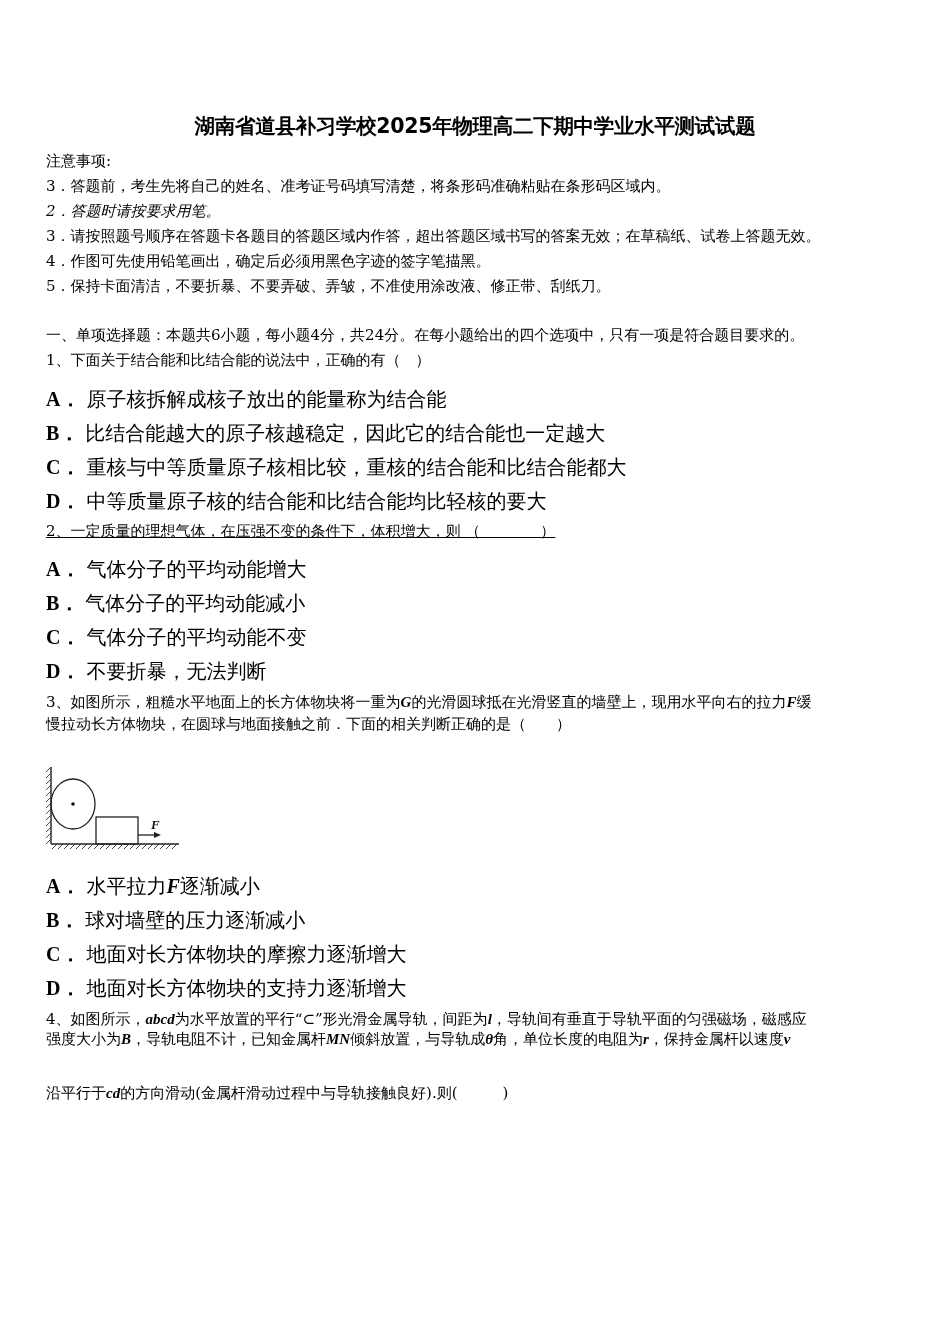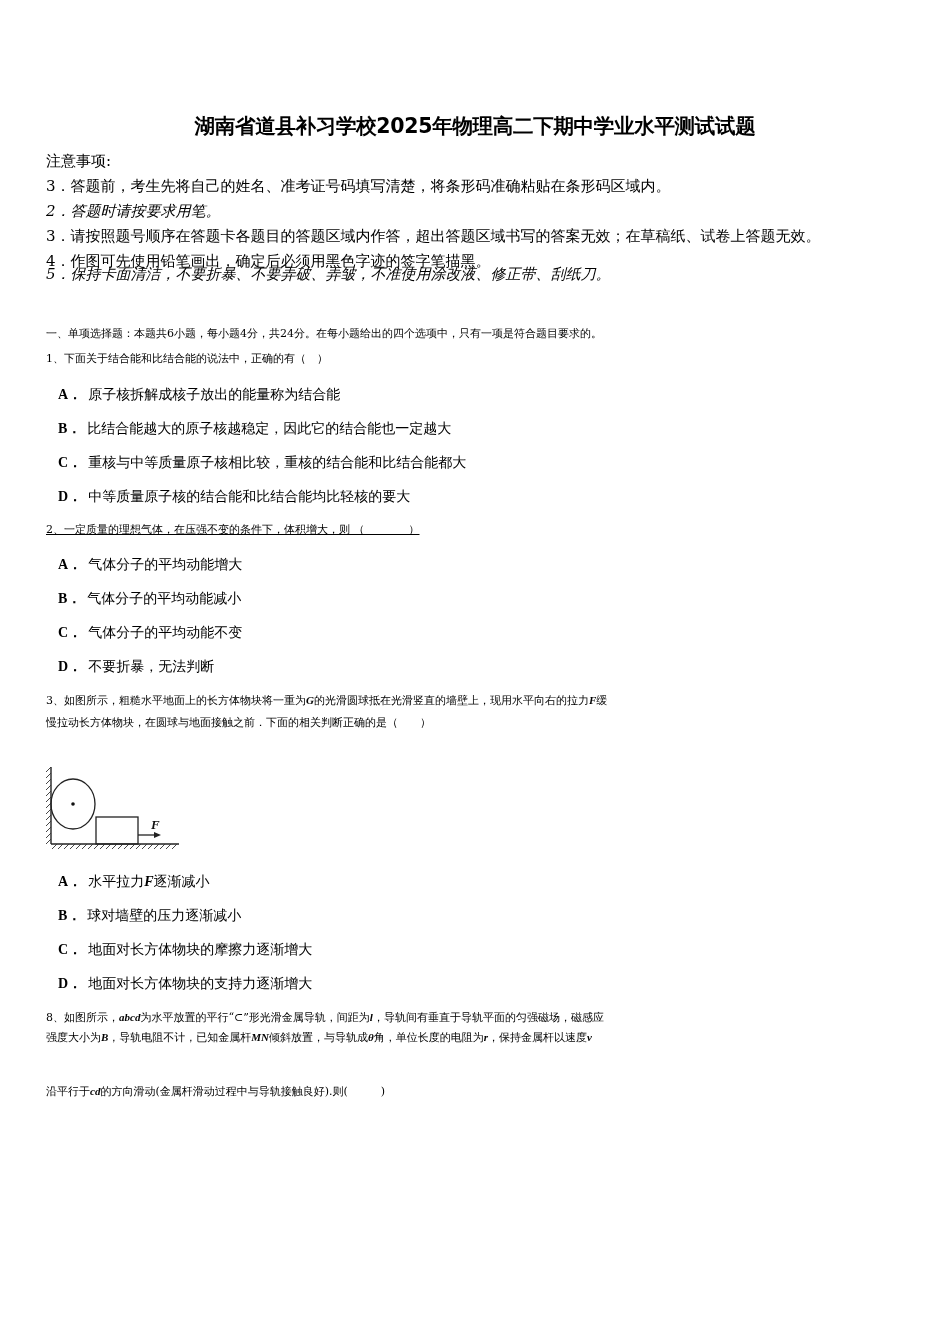--- a/index.html
+++ b/index.html
@@ -7,39 +7,39 @@
     width: 950px; height: 1344px; position: relative; overflow: hidden;
     color: #000; font-family: "DejaVu Serif", "Liberation Serif", serif;
   }
   .abs { position: absolute; white-space: nowrap; }
   .title {
     left: 0; width: 950px; top: 112px; text-align: center;
     font-family: "DejaVu Sans", "Liberation Sans", sans-serif;
     font-weight: bold; font-size: 20.5px; letter-spacing: -0.3px;
   }
   .note { font-size: 15px; left: 46px; }
-  .q { font-size: 11px; left: 46px; }
-  .opt { font-size: 14px; left: 58px; }
+  .q { font-size: 15px; left: 46px; }
+  .opt { font-size: 20px; left: 46px; }
   .opt .lbl { font-weight: bold; font-family: "Liberation Serif", serif; margin-right: 6px; }
   .it { font-style: italic; font-weight: bold; font-family: "Liberation Serif", serif; }
   .diagram { left: 44px; top: 764px; width: 140px; height: 90px; }
 </style>
 </head>
 <body>
 
 <div>
 
   <div class="abs title">湖南省道县补习学校2025年物理高二下期中学业水平测试试题</div>
 
   <div class="abs note" style="top:152px;">注意事项:</div>
   <div class="abs note" style="top:177px;">3．答题前，考生先将自己的姓名、准考证号码填写清楚，将条形码准确粘贴在条形码区域内。</div>
   <div class="abs note" style="top:202px;font-style:italic;">2．答题时请按要求用笔。</div>
   <div class="abs note" style="top:227px;">3．请按照题号顺序在答题卡各题目的答题区域内作答，超出答题区域书写的答案无效；在草稿纸、试卷上答题无效。</div>
   <div class="abs note" style="top:252px;">4．作图可先使用铅笔画出，确定后必须用黑色字迹的签字笔描黑。</div>
-  <div class="abs note" style="top:265px;font-style:italic;">5．保持卡面清洁，不要折暴、不要弄破、弄皱，不准使用涂改液、修正带、刮纸刀。</div>
+  <div class="abs note" style="top:277px;">5．保持卡面清洁，不要折暴、不要弄破、弄皱，不准使用涂改液、修正带、刮纸刀。</div>
 
   <div class="abs q" style="top:326px;">一、单项选择题：本题共6小题，每小题4分，共24分。在每小题给出的四个选项中，只有一项是符合题目要求的。</div>
 
   <div class="abs q" style="top:351px;">1、下面关于结合能和比结合能的说法中，正确的有（　）</div>
   <div class="abs opt" style="top:386px;"><span class="lbl">A．</span><span>原子核拆解成核子放出的能量称为结合能</span></div>
   <div class="abs opt" style="top:420px;"><span class="lbl">B．</span><span>比结合能越大的原子核越稳定，因此它的结合能也一定越大</span></div>
   <div class="abs opt" style="top:454px;"><span class="lbl">C．</span><span>重核与中等质量原子核相比较，重核的结合能和比结合能都大</span></div>
   <div class="abs opt" style="top:488px;"><span class="lbl">D．</span><span>中等质量原子核的结合能和比结合能均比轻核的要大</span></div>
 
   <div class="abs q" style="top:522px;text-decoration:underline;">2、一定质量的理想气体，在压强不变的条件下，体积增大，则 （　　　　）</div>
@@ -105,17 +105,17 @@
       <polygon points="117,71 110,68 110,74" fill="#222"></polygon>
       <text x="107" y="65" font-family="Liberation Serif, serif" font-style="italic" font-weight="bold" font-size="13" fill="#111">F</text>
     </svg>
   </div>
 
   <div class="abs opt" style="top:873px;"><span class="lbl">A．</span><span>水平拉力</span><span class="it">F</span><span>逐渐减小</span></div>
   <div class="abs opt" style="top:907px;"><span class="lbl">B．</span><span>球对墙壁的压力逐渐减小</span></div>
   <div class="abs opt" style="top:941px;"><span class="lbl">C．</span><span>地面对长方体物块的摩擦力逐渐增大</span></div>
   <div class="abs opt" style="top:975px;"><span class="lbl">D．</span><span>地面对长方体物块的支持力逐渐增大</span></div>
 
-  <div class="abs q" style="top:1010px;"><span>8、如图所示，</span><span class="it">abcd</span><span>为水平放置的平行“⊂”形光滑金属导轨，间距为</span><span class="it">l</span><span>，导轨间有垂直于导轨平面的匀强磁场，磁感应</span></div>
+  <div class="abs q" style="top:1010px;"><span>4、如图所示，</span><span class="it">abcd</span><span>为水平放置的平行“⊂”形光滑金属导轨，间距为</span><span class="it">l</span><span>，导轨间有垂直于导轨平面的匀强磁场，磁感应</span></div>
   <div class="abs q" style="top:1030px;"><span>强度大小为</span><span class="it">B</span><span>，导轨电阻不计，已知金属杆</span><span class="it">MN</span><span>倾斜放置，与导轨成</span><span class="it">θ</span><span>角，单位长度的电阻为</span><span class="it">r</span><span>，保持金属杆以速度</span><span class="it">v</span></div>
   <div class="abs q" style="top:1084px;"><span>沿平行于</span><span class="it">cd</span><span>的方向滑动(金属杆滑动过程中与导轨接触良好).则(　　　)</span></div>
 
 </div>
 
 </body></html>

